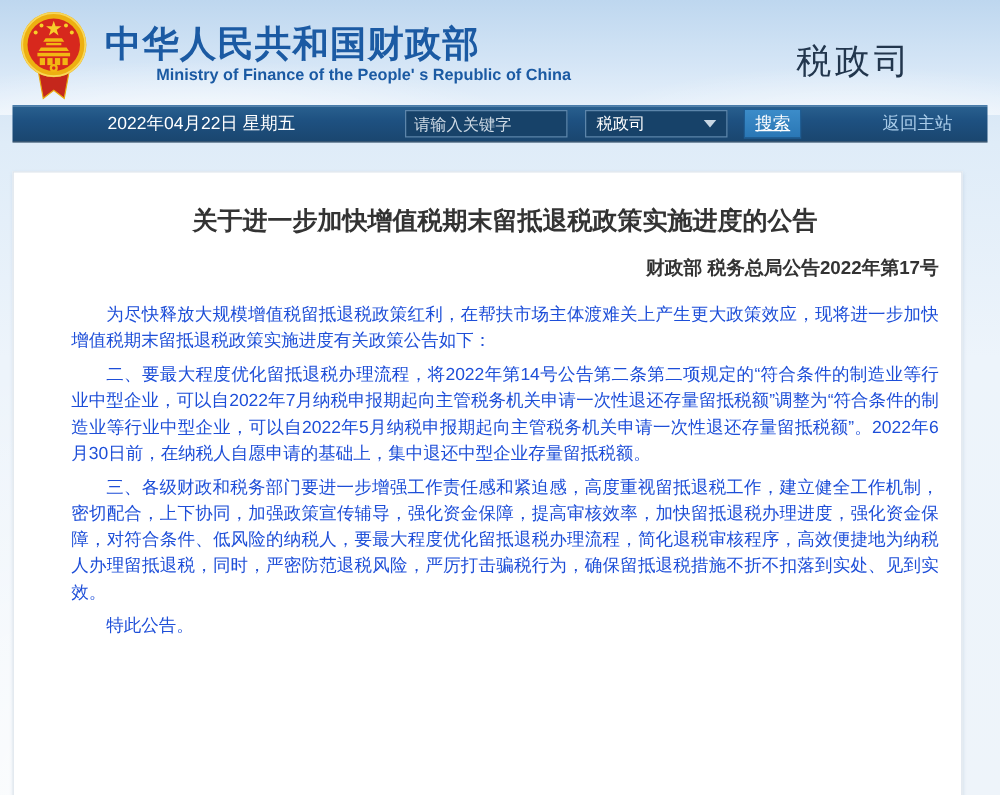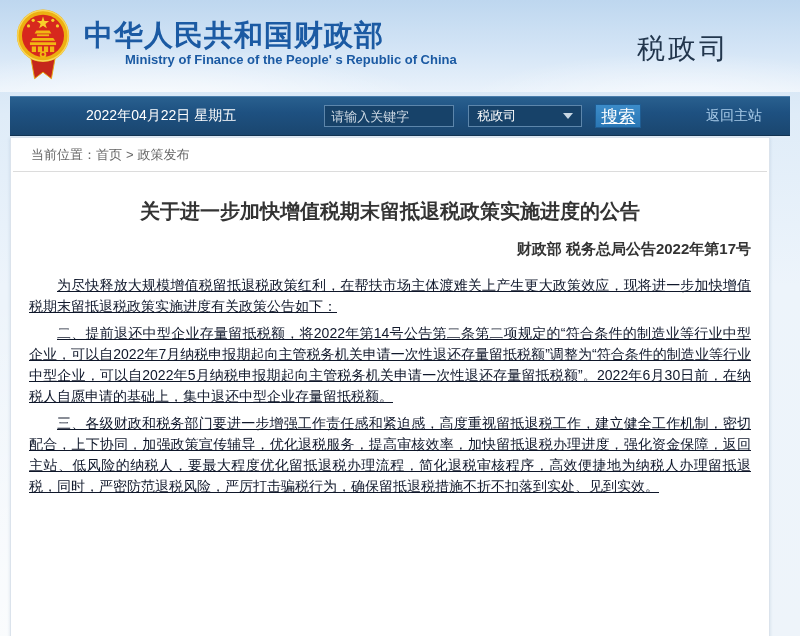--- a/index.html
+++ b/index.html
@@ -29,21 +29,21 @@
     position: absolute; left: 85px; top: 52px;
     font-size: 13px; font-weight: 600; color: #1b5aa3; padding-left: 40px;
   }
   .dept-name {
     position: absolute; left: 637px; top: 30px;
     font-size: 28px; color: #22364d; letter-spacing: 3px;
   }
 
   
   .navbar {
-    position: absolute; left: 10px; top: 96px; width: 780px; height: 40px;
+    position: absolute; left: 10px; top: 84px; width: 780px; height: 30px;
     background: linear-gradient(180deg, #29608f 0%, #1e5181 40%, #1a466f 100%);
     border-top: 1px solid #4a7dab;
     border-bottom: 1px solid #123351;
     display: flex; align-items: center; justify-content: center;
   }
   .nav-date { color: #ffffff; font-size: 14px; margin-left: 76px; white-space: nowrap; }
   .nav-search-input {
     margin-left: 88px; width: 130px; height: 22px;
     background: #174269; border: 1px solid #5d86ab; color: #eef4f9;
     font-size: 13px; padding: 0 6px; outline: none;
@@ -58,21 +58,21 @@
     cursor: pointer;
   }
   .caret-down {
     width: 0; height: 0; display: inline-block;
     border-left: 5px solid transparent; border-right: 5px solid transparent;
     border-top: 6px solid #c8d7e4;
   }
   .nav-search-btn {
     margin-left: 13px; width: 46px; height: 24px;
     background: linear-gradient(180deg, #3c8cc9 0%, #2a77b5 100%);
-    border: 1px solid #1f5d93; color: #ffffff; font-size: 17px;
+    border: 1px solid #1f5d93; color: #ffffff; font-size: 14px;
     cursor: pointer; font-family: "Liberation Sans", sans-serif; text-decoration: underline;
   }
   .nav-home-link {
     margin-left: auto; margin-right: 28px;
     color: #a9cce9; font-size: 14px; text-decoration: none; cursor: pointer;
   }
 
   
   .panel {
     position: absolute; left: 10px; top: 137px; width: 760px; height: 510px;
@@ -82,35 +82,34 @@
   }
   .breadcrumb {
     height: 34px; display: flex; align-items: center;
     padding: 0 18px; font-size: 13px; color: #666666;
     border-bottom: 1px solid #dcdcdc;
     margin: 0 2px;
   }
   .breadcrumb .crumb-link { color: #666666; text-decoration: none; cursor: pointer; }
   .breadcrumb .sep { margin: 0 4px; }
 
-  .doc { padding: 0 18px; }
+  .doc { padding: 0 18px; margin-left: 28px; }
   .doc-title {
     margin-top: 25px; text-align: center;
     font-size: 20px; font-weight: bold; color: #333333; line-height: 28px;
   }
   .doc-number {
     margin-top: 13px; text-align: right;
     font-size: 15px; font-weight: bold; color: #333333; line-height: 22px;
   }
   .doc-body { margin-top: 15px; }
   .doc-body p {
-    font-size: 14px; line-height: 21px; color: #0f172a;
+    font-size: 14px; line-height: 21px; color: #1d4ed8;
     text-indent: 2em; text-align: justify;
     margin-bottom: 6px;
-    text-decoration: underline;
   }
 </style>
 </head>
 <body>
 
 <div class="header">
   <svg class="emblem" viewBox="0 0 60 82">
     <path d="M17 54 L21 76 L30 69 L39 76 L43 54 Z" fill="#c5271c" stroke="#e9a90f" stroke-width="1"></path>
     <circle cx="30" cy="30" r="28" fill="#edb011"></circle>
     <circle cx="30" cy="30" r="27" fill="none" stroke="#f8d75a" stroke-width="1.5"></circle>
@@ -141,29 +140,24 @@
   <input class="nav-search-input" type="text" placeholder="请输入关键字" style="">
   <div class="nav-select">
     <span>税政司</span>
     <span class="caret-down"></span>
   </div>
   <button class="nav-search-btn">搜索</button>
   <a class="nav-home-link">返回主站</a>
 </div>
 
 <div class="panel">
-  <div class="breadcrumb">
-    <span>当前位置：</span>
-    <a class="crumb-link">首页</a>
-    <span class="sep">&gt;</span>
-    <a class="crumb-link">政策发布</a>
-  </div>
 
   <div class="doc">
     <div class="doc-title">关于进一步加快增值税期末留抵退税政策实施进度的公告</div>
     <div class="doc-number">财政部 税务总局公告2022年第17号</div>
     <div class="doc-body">
       <p>为尽快释放大规模增值税留抵退税政策红利，在帮扶市场主体渡难关上产生更大政策效应，现将进一步加快增值税期末留抵退税政策实施进度有关政策公告如下：</p>
-      <p>二、提前退还中型企业存量留抵税额，将2022年第14号公告第二条第二项规定的“符合条件的制造业等行业中型企业，可以自2022年7月纳税申报期起向主管税务机关申请一次性退还存量留抵税额”调整为“符合条件的制造业等行业中型企业，可以自2022年5月纳税申报期起向主管税务机关申请一次性退还存量留抵税额”。2022年6月30日前，在纳税人自愿申请的基础上，集中退还中型企业存量留抵税额。</p>
-      <p>三、各级财政和税务部门要进一步增强工作责任感和紧迫感，高度重视留抵退税工作，建立健全工作机制，密切配合，上下协同，加强政策宣传辅导，优化退税服务，提高审核效率，加快留抵退税办理进度，强化资金保障，返回主站、低风险的纳税人，要最大程度优化留抵退税办理流程，简化退税审核程序，高效便捷地为纳税人办理留抵退税，同时，严密防范退税风险，严厉打击骗税行为，确保留抵退税措施不折不扣落到实处、见到实效。</p>
+      <p>二、要最大程度优化留抵退税办理流程，将2022年第14号公告第二条第二项规定的“符合条件的制造业等行业中型企业，可以自2022年7月纳税申报期起向主管税务机关申请一次性退还存量留抵税额”调整为“符合条件的制造业等行业中型企业，可以自2022年5月纳税申报期起向主管税务机关申请一次性退还存量留抵税额”。2022年6月30日前，在纳税人自愿申请的基础上，集中退还中型企业存量留抵税额。</p>
+      <p>三、各级财政和税务部门要进一步增强工作责任感和紧迫感，高度重视留抵退税工作，建立健全工作机制，密切配合，上下协同，加强政策宣传辅导，强化资金保障，提高审核效率，加快留抵退税办理进度，强化资金保障，对符合条件、低风险的纳税人，要最大程度优化留抵退税办理流程，简化退税审核程序，高效便捷地为纳税人办理留抵退税，同时，严密防范退税风险，严厉打击骗税行为，确保留抵退税措施不折不扣落到实处、见到实效。</p>
+      <p>特此公告。</p>
     </div>
   </div>
 </div>
 
 </body></html>

